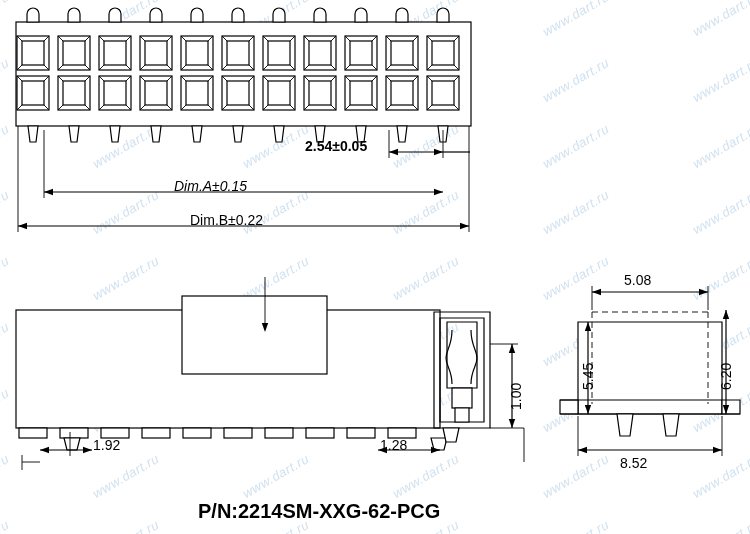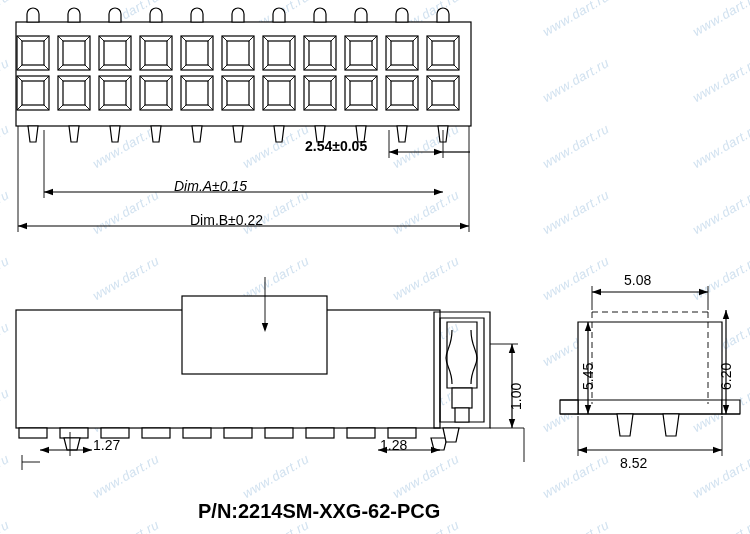--- a/index.html
+++ b/index.html
@@ -319,21 +319,21 @@
       <line x1="578" y1="416" x2="578" y2="456" stroke-width="0.9"></line>
       <line x1="722" y1="416" x2="722" y2="456" stroke-width="0.9"></line>
     </g>
   </svg>
 
   <div class="lbl dim" style="left:305px; top:138px;font-weight:bold;">2.54±0.05</div>
   <div class="lbl dim" style="left:174px; top:178px;font-style:italic;">Dim.A±0.15</div>
   <div class="lbl dim" style="left:190px; top:212px;">Dim.B±0.22</div>
 
 
-  <div class="lbl dim" style="left:93px; top:437px;">1.27</div>
+  <div class="lbl dim" style="left:93px; top:437px;">1.92</div>
   <div class="lbl dim" style="left:380px; top:437px;">1.28</div>
   <div class="lbl dim rot90" style="left:508px; top:410px;">1.00</div>
 
   <div class="lbl dim" style="left:624px; top:272px;">5.08</div>
   <div class="lbl dim rot90" style="left:580px; top:390px;">5.45</div>
   <div class="lbl dim rot90" style="left:718px; top:390px;">6.20</div>
   <div class="lbl dim" style="left:620px; top:455px;">8.52</div>
 
   <div class="lbl big" style="left:198px; top:500px;">P/N:2214SM-XXG-62-PCG</div>
 </div>

